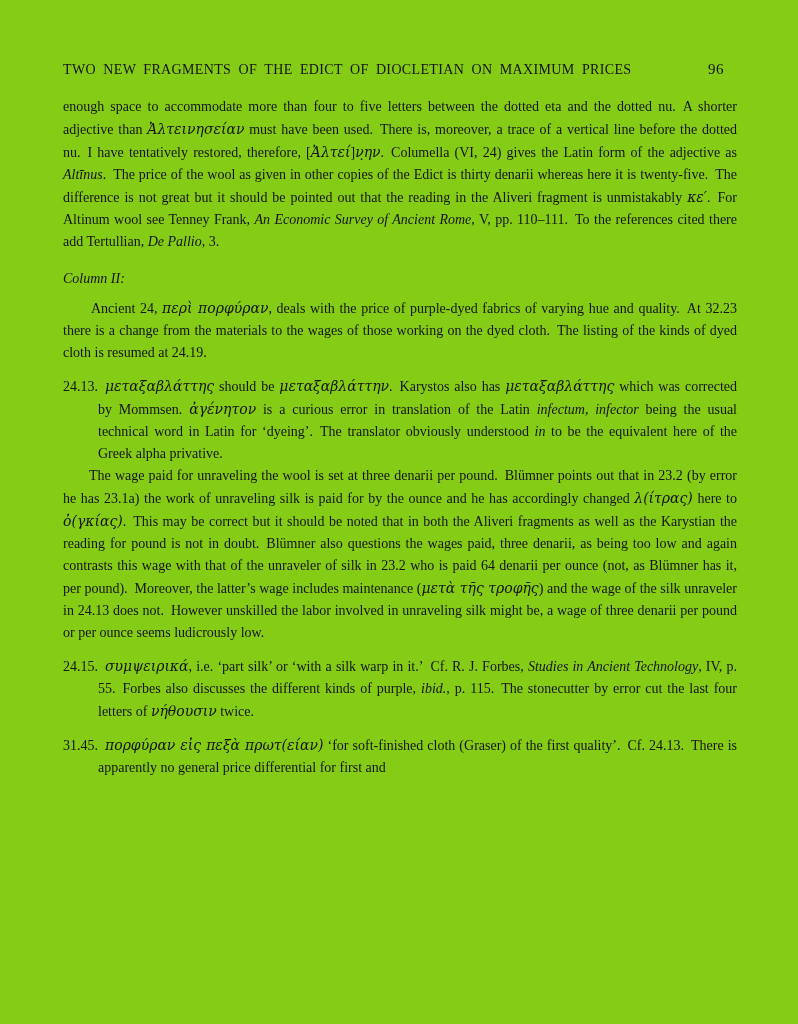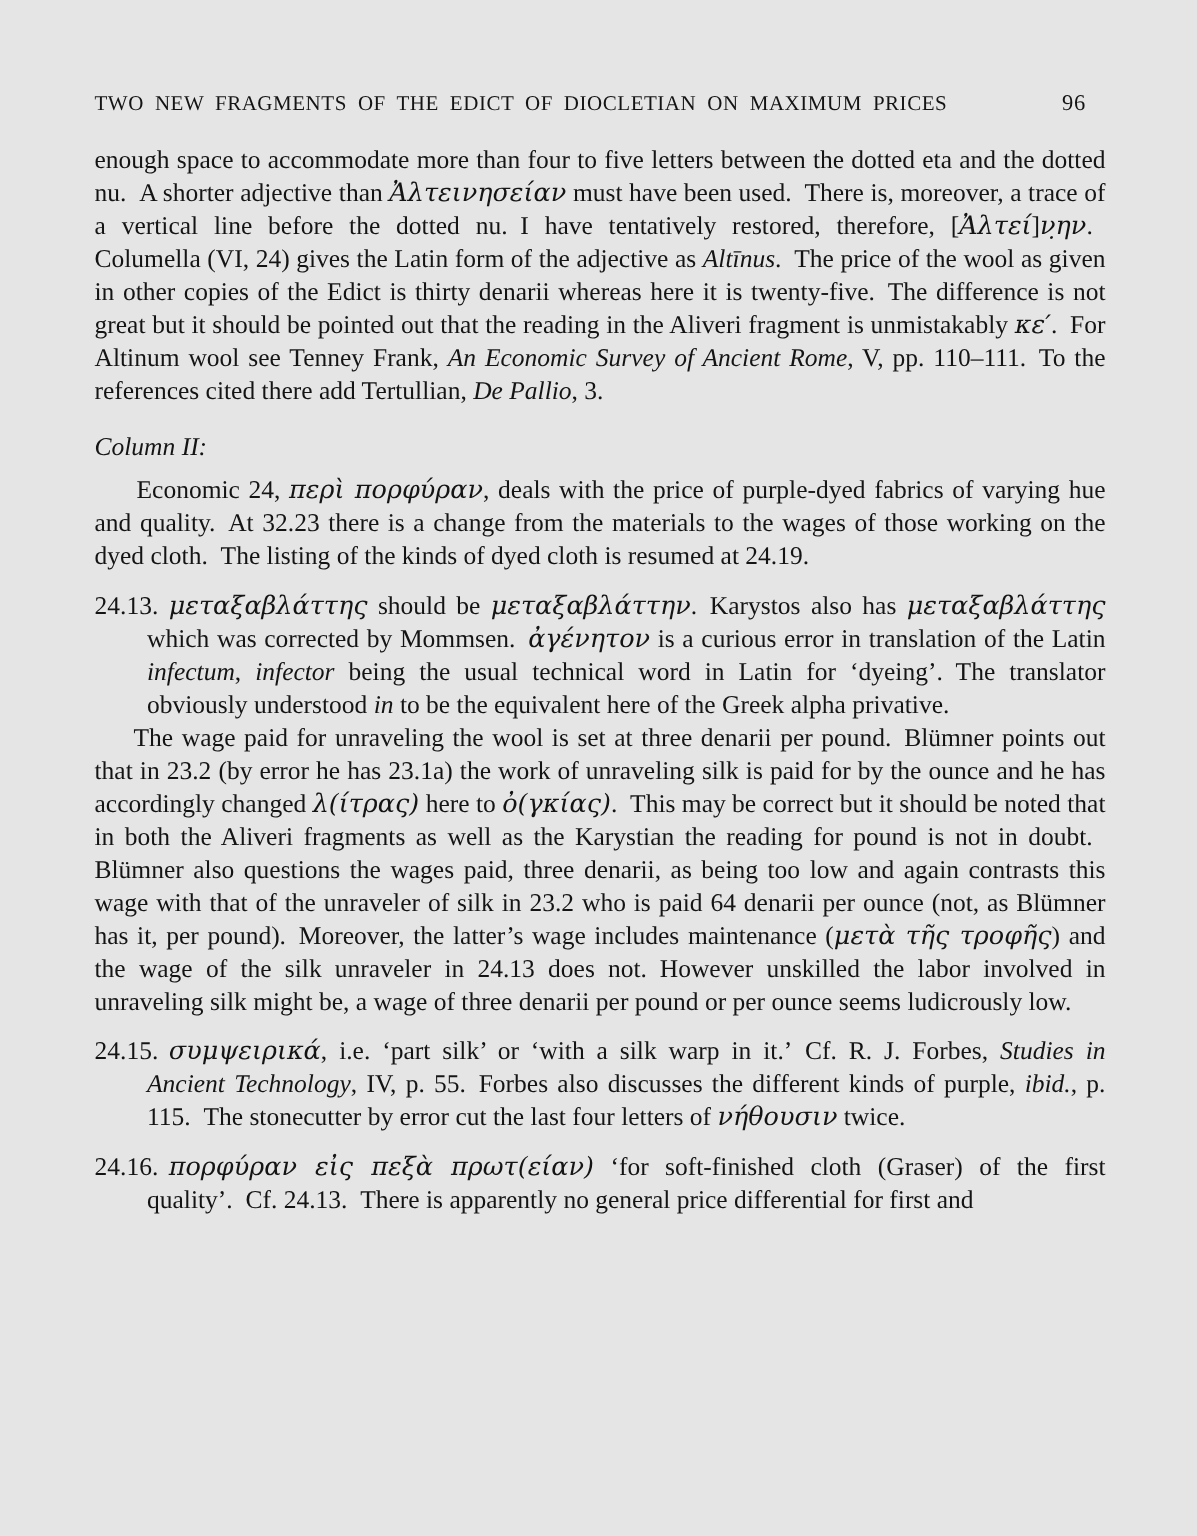--- a/index.html
+++ b/index.html
@@ -4,21 +4,21 @@
 <style>
   html, body { margin: 0; padding: 0; }
   body {
     background: #ffffff;
     font-family: "Liberation Serif", "DejaVu Serif", serif;
   }
   .page {
     position: relative;
     width: 798px;
     height: 1024px;
-    background: #e5e5e5;
+    background: #84cc16;
     color: #141414;
     overflow: hidden;
     box-sizing: border-box;
   }
   .inner-area {
     position: absolute;
     left: 63px;
     top: 60px;
     width: 674px;
   }
@@ -33,21 +33,21 @@
     white-space: nowrap;
     padding-right: 13px;
   }
   .running-header .pagenum {
     font-size: 15px;
     letter-spacing: 0.5px;
   }
   .content { margin-top: 17px; }
   .content p.para {
     margin: 0;
-    font-size: 17px;
+    font-size: 14px;
     line-height: 22px;
     text-align: justify;
     text-justify: inter-word;
   }
   p.cont { margin-left: 36px; }
   p.heading {
     margin-top: 15px !important;
     text-align: right;
   }
   p.indented {
@@ -76,20 +76,20 @@
 
 <div class="page">
   <div class="inner-area">
     <div class="running-header">
       <span class="title">TWO NEW FRAGMENTS OF THE EDICT OF DIOCLETIAN ON MAXIMUM PRICES</span>
       <span class="pagenum">96</span>
     </div>
     <div class="content">
         <p class="para cont"><span class="plain">enough space to accommodate more than four to five letters between the dotted eta and the dotted nu. A shorter adjective than </span><span class="greek">Ἀλτεινησείαν</span><span class="plain"> must have been used. There is, moreover, a trace of a vertical line before the dotted nu. I have tentatively restored, therefore, [</span><span class="greek">Ἀλτεί</span><span class="plain">]</span><span class="greek">ν̣ην</span><span class="plain">. Columella (VI, 24) gives the Latin form of the adjective as </span><span class="italic">Altīnus</span><span class="plain">. The price of the wool as given in other copies of the Edict is thirty denarii whereas here it is twenty-five. The difference is not great but it should be pointed out that the reading in the Aliveri fragment is unmistakably </span><span class="greek">κε′</span><span class="plain">. For Altinum wool see Tenney Frank, </span><span class="italic">An Economic Survey of Ancient Rome</span><span class="plain">, V, pp. 110–111. To the references cited there add Tertullian, </span><span class="italic">De Pallio</span><span class="plain">, 3.</span></p>
         <p class="para heading"><span class="italic">Column II:</span></p>
-        <p class="para indented"><span class="plain">Economic 24, </span><span class="greek">περὶ πορφύραν</span><span class="plain">, deals with the price of purple-dyed fabrics of varying hue and quality. At 32.23 there is a change from the materials to the wages of those working on the dyed cloth. The listing of the kinds of dyed cloth is resumed at 24.19.</span></p>
+        <p class="para indented"><span class="plain">Ancient 24, </span><span class="greek">περὶ πορφύραν</span><span class="plain">, deals with the price of purple-dyed fabrics of varying hue and quality. At 32.23 there is a change from the materials to the wages of those working on the dyed cloth. The listing of the kinds of dyed cloth is resumed at 24.19.</span></p>
         <p class="para entry"><span class="entry-label">24.13.</span><span class="greek">μεταξαβλάττης</span><span class="plain"> should be </span><span class="greek">μεταξαβλάττην</span><span class="plain">. Karystos also has </span><span class="greek">μεταξαβλάττης</span><span class="plain"> which was corrected by Mommsen. </span><span class="greek">ἀγένητον</span><span class="plain"> is a curious error in translation of the Latin </span><span class="italic">infectum</span><span class="plain">, </span><span class="italic">infector</span><span class="plain"> being the usual technical word in Latin for ‘dyeing’. The translator obviously understood </span><span class="italic">in</span><span class="plain"> to be the equivalent here of the Greek alpha privative.</span></p>
         <p class="para inner"><span class="plain">The wage paid for unraveling the wool is set at three denarii per pound. Blümner points out that in 23.2 (by error he has 23.1a) the work of unraveling silk is paid for by the ounce and he has accordingly changed </span><span class="greek">λ(ίτρας)</span><span class="plain"> here to </span><span class="greek">ὀ(γκίας)</span><span class="plain">. This may be correct but it should be noted that in both the Aliveri fragments as well as the Karystian the reading for pound is not in doubt. Blümner also questions the wages paid, three denarii, as being too low and again contrasts this wage with that of the unraveler of silk in 23.2 who is paid 64 denarii per ounce (not, as Blümner has it, per pound). Moreover, the latter’s wage includes maintenance (</span><span class="greek">μετὰ τῆς τροφῆς</span><span class="plain">) and the wage of the silk unraveler in 24.13 does not. However unskilled the labor involved in unraveling silk might be, a wage of three denarii per pound or per ounce seems ludicrously low.</span></p>
         <p class="para entry"><span class="entry-label">24.15.</span><span class="greek">συμψειρικά</span><span class="plain">, i.e. ‘part silk’ or ‘with a silk warp in it.’ Cf. R. J. Forbes, </span><span class="italic">Studies in Ancient Technology</span><span class="plain">, IV, p. 55. Forbes also discusses the different kinds of purple, </span><span class="italic">ibid.</span><span class="plain">, p. 115. The stonecutter by error cut the last four letters of </span><span class="greek">νήθουσιν</span><span class="plain"> twice.</span></p>
-        <p class="para entry"><span class="entry-label">24.16.</span><span class="greek">πορφύραν εἰς πεξὰ πρωτ(είαν)</span><span class="plain"> ‘for soft-finished cloth (Graser) of the first quality’. Cf. 24.13. There is apparently no general price differential for first and</span></p>
+        <p class="para entry"><span class="entry-label">31.45.</span><span class="greek">πορφύραν εἰς πεξὰ πρωτ(είαν)</span><span class="plain"> ‘for soft-finished cloth (Graser) of the first quality’. Cf. 24.13. There is apparently no general price differential for first and</span></p>
       </div>
   </div>
 </div>
 
 </body></html>

